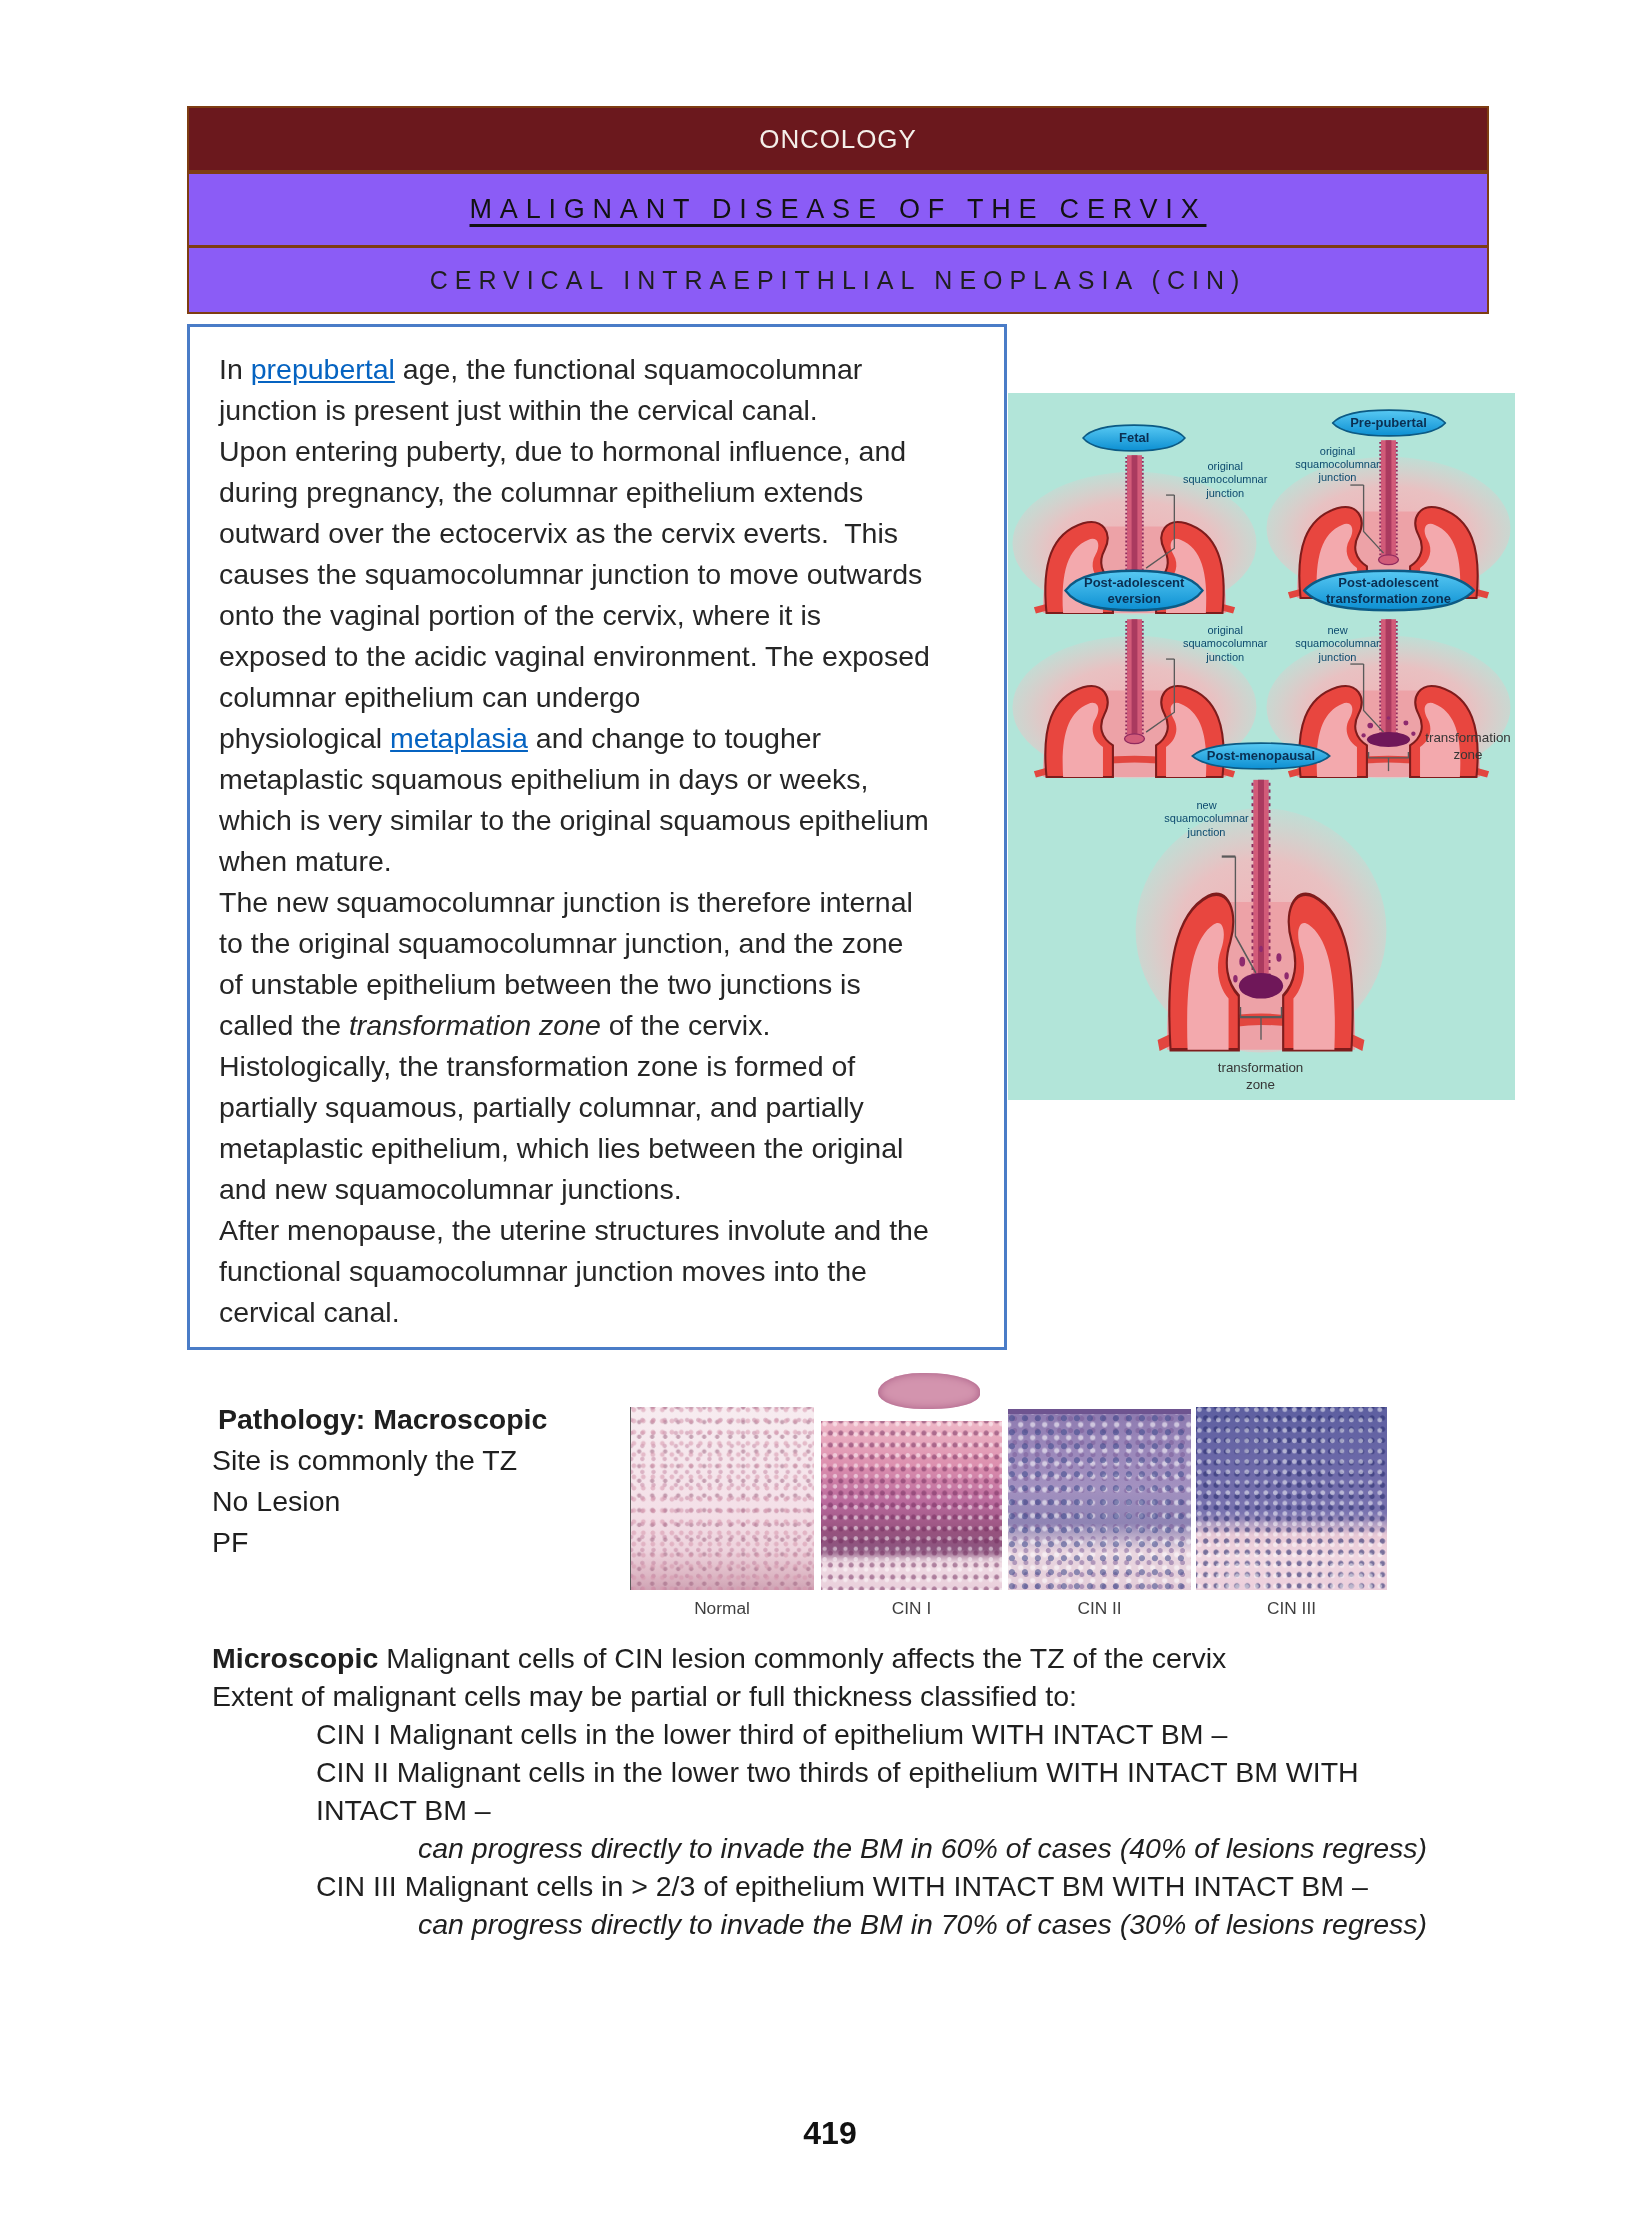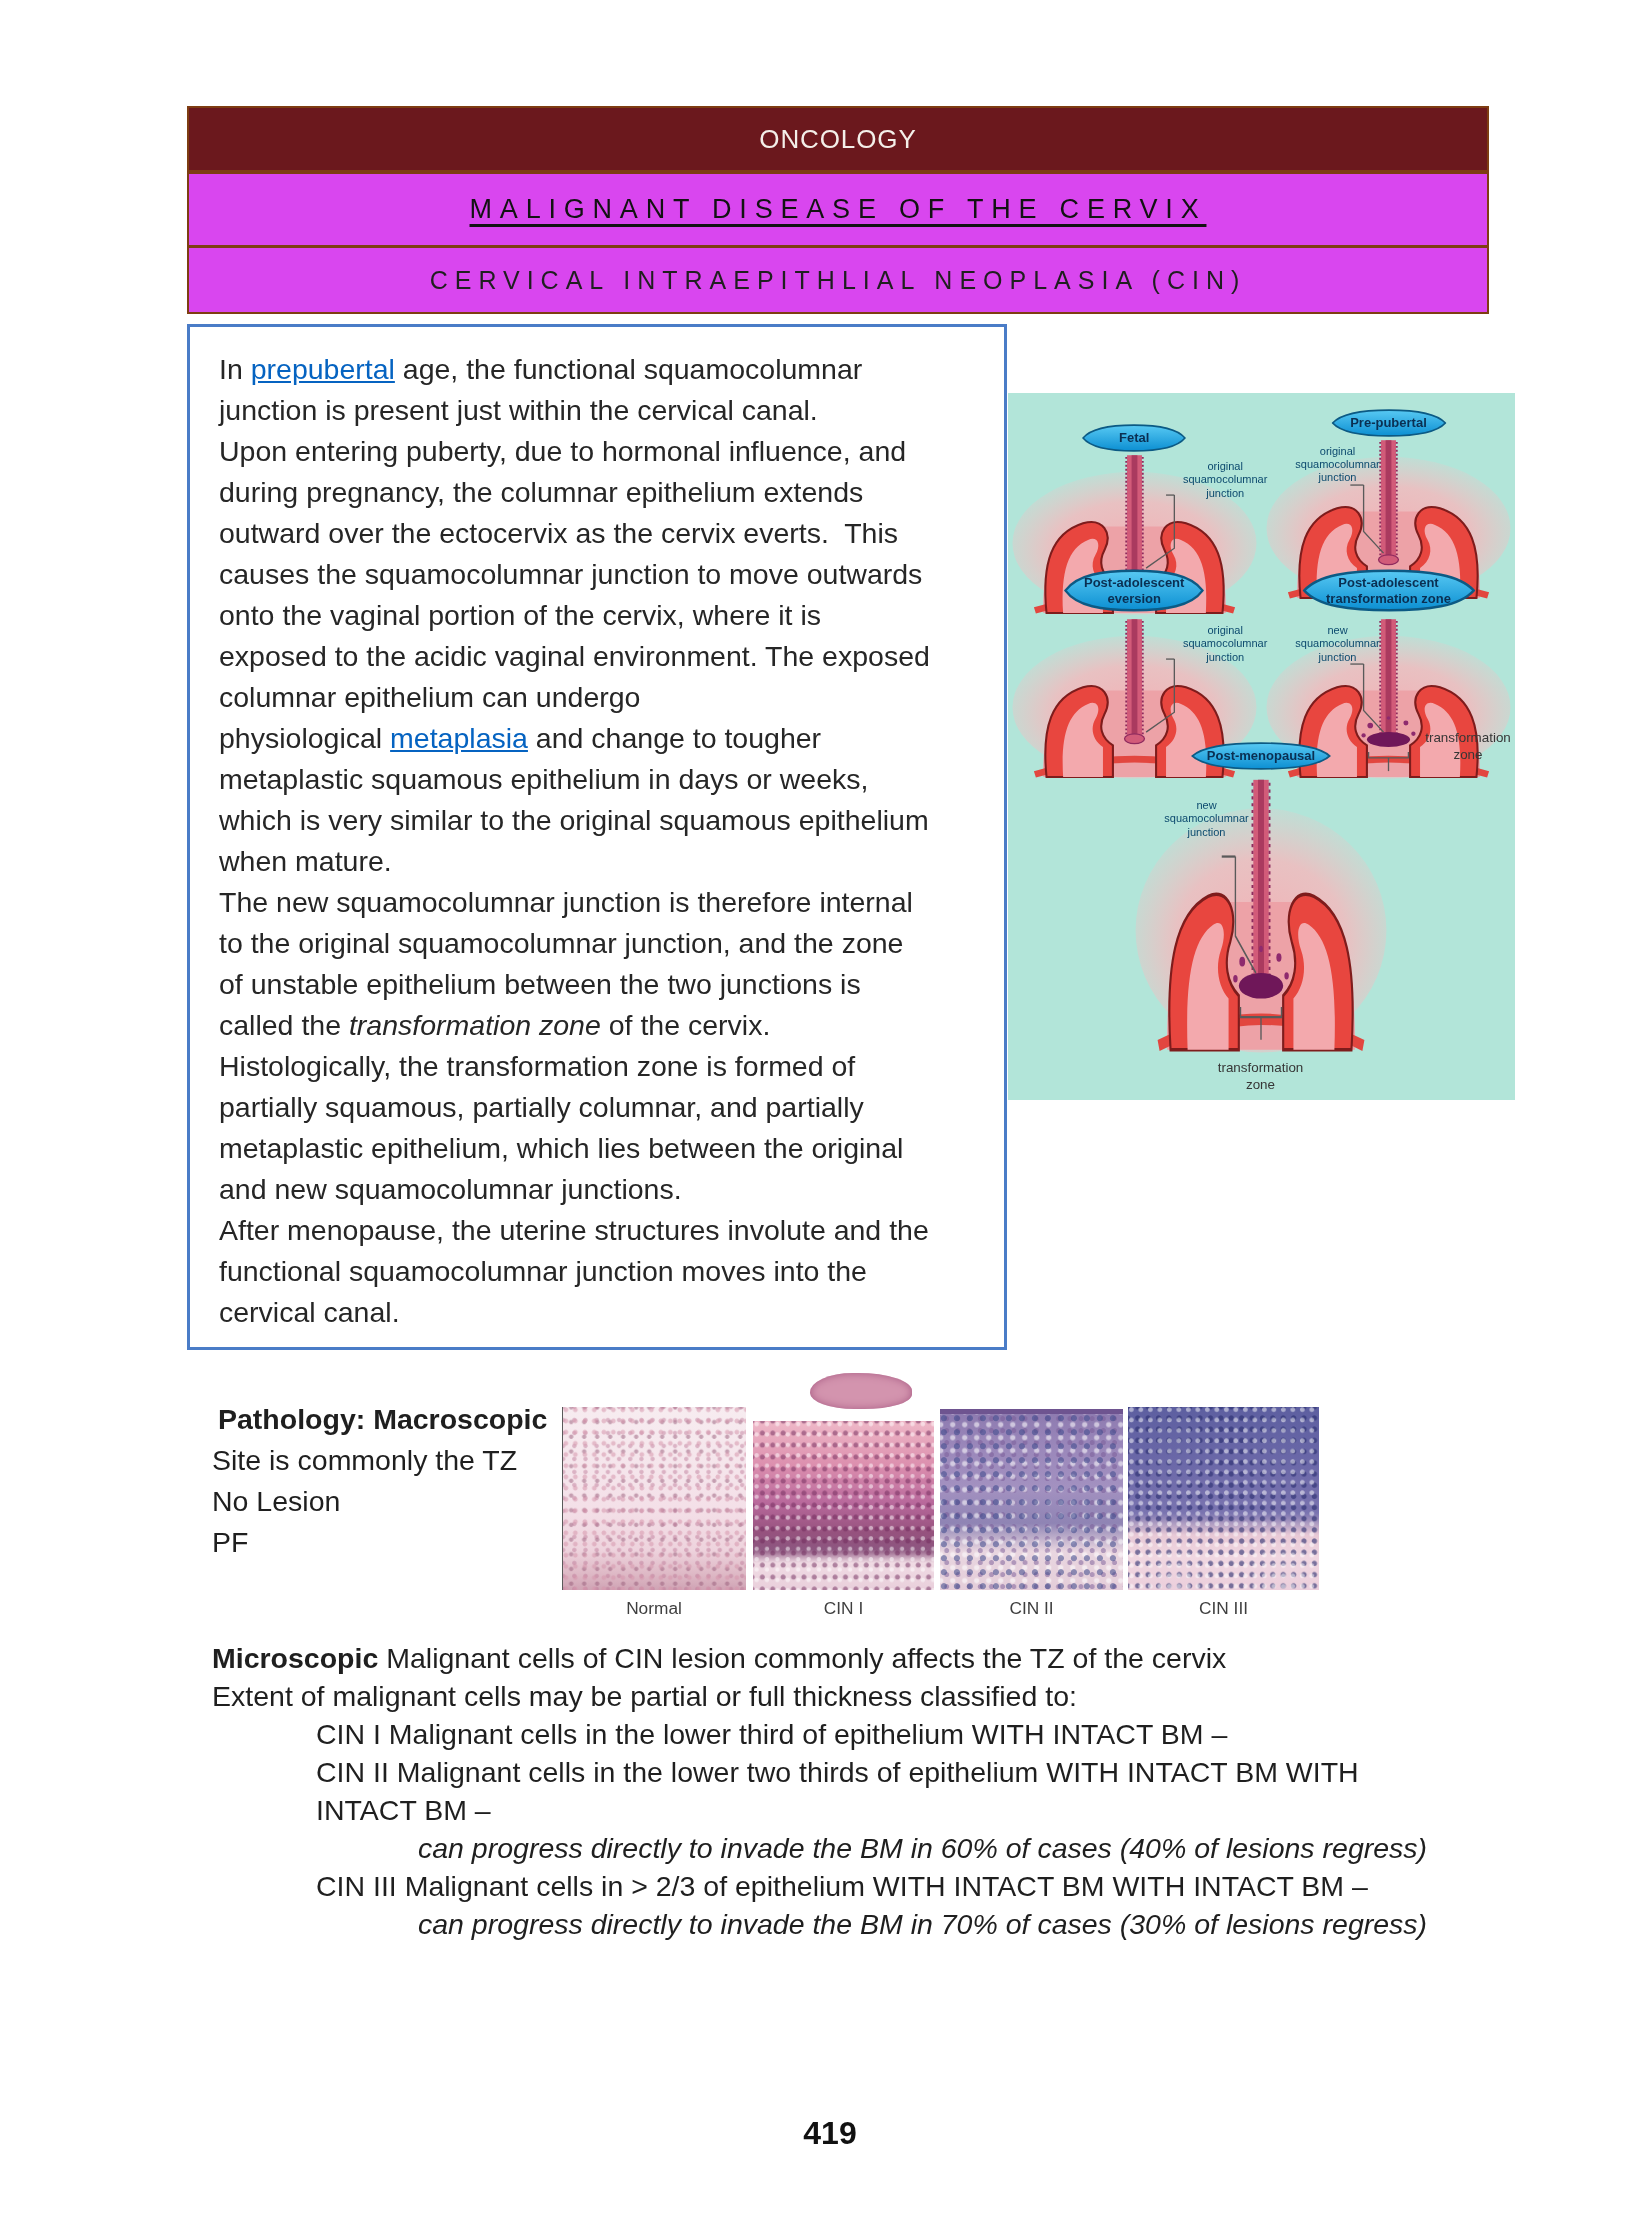--- a/index.html
+++ b/index.html
@@ -1,21 +1,21 @@
 <!DOCTYPE html>
 <html style="font-size:14px"><head>
 <meta charset="utf-8">
 <style>
   html,body{margin:0;padding:0;}
   body{
     width:1652px;height:2215px;position:relative;background:#ffffff;
     font-family:"Liberation Sans",sans-serif;color:#1f1f1f;overflow:hidden;
   }
   
-  .hdr{position:absolute;left:187px;top:106px;width:1302px;border:2.6px solid var(--brown);background:#d946ef;box-sizing:border-box;}
+  .hdr{position:absolute;left:187px;top:106px;width:1302px;border:2.6px solid var(--brown);background:#8b5cf6;box-sizing:border-box;}
   .banner{height:62px;background:var(--maroon);border-bottom:4.3px solid var(--brown);
     display:flex;align-items:center;justify-content:center;color:#f4efe9;font-size:26px;letter-spacing:0.9px;}
   .trow{height:71px;display:flex;align-items:center;justify-content:center;}
   .trow .bigt{font-weight:normal;font-size:27px;letter-spacing:7.8px;color:#121212;
     text-decoration:underline;text-underline-offset:6px;text-decoration-thickness:2.6px;}
   .srow{height:64px;border-top:3.5px solid var(--brown);display:flex;align-items:center;justify-content:center;}
   .srow .bigt{font-size:25px;letter-spacing:7px;}
   
   .ibox{position:absolute;left:187px;top:324px;width:820px;height:1026px;
     border:3.5px solid var(--blueb);box-sizing:border-box;background:#fff;}
@@ -44,21 +44,21 @@
   .ann.left{left:21px;}
   .slot-a .ann,.slot-b .ann{top:36px;}
   .slot-c .ann,.slot-d .ann{top:55px;}
   .slot-e .ann{top:57px;}
   .tzcap{position:absolute;font-size:13.4px;line-height:1.25;color:#363636;text-align:center;}
   .slot-d .tzcap{left:128px;top:161px;width:152px;}
   .slot-e .tzcap{left:36px;top:318px;width:183px;}
   .ld{stroke:#5a5a5a;stroke-width:1.6;fill:none;}
   .sq{stroke:#8e2a5e;stroke-width:2.2;fill:none;stroke-dasharray:2.2 2.6;}
   
-  .histo{position:absolute;left:562px;top:1371px;width:761px;height:259px;}
+  .histo{position:absolute;left:630px;top:1371px;width:761px;height:259px;}
   .hcol{position:absolute;top:0;height:259px;}
   .hcol.n{left:0;width:184px;}
   .hcol.c1{left:191px;width:181px;}
   .hcol.c2{left:378px;width:183px;}
   .hcol.c3{left:566px;width:191px;}
   .hx{position:absolute;left:0;right:0;bottom:40px;}
   .n .hx{height:183px;background:
     radial-gradient(circle at 30% 25%, rgba(214,150,172,.55) 0 1.9px, transparent 2.8px) 0 0/9.5px 11.2px,
     radial-gradient(circle at 70% 60%, rgba(186,116,148,.45) 0 1.7px, transparent 2.6px) 3.5px 5.2px/11.2px 13px,
     radial-gradient(circle at 50% 85%, rgba(150,90,120,.5) 0 1.7px, transparent 2.6px) 1.7px 2.6px/13px 14.7px,

